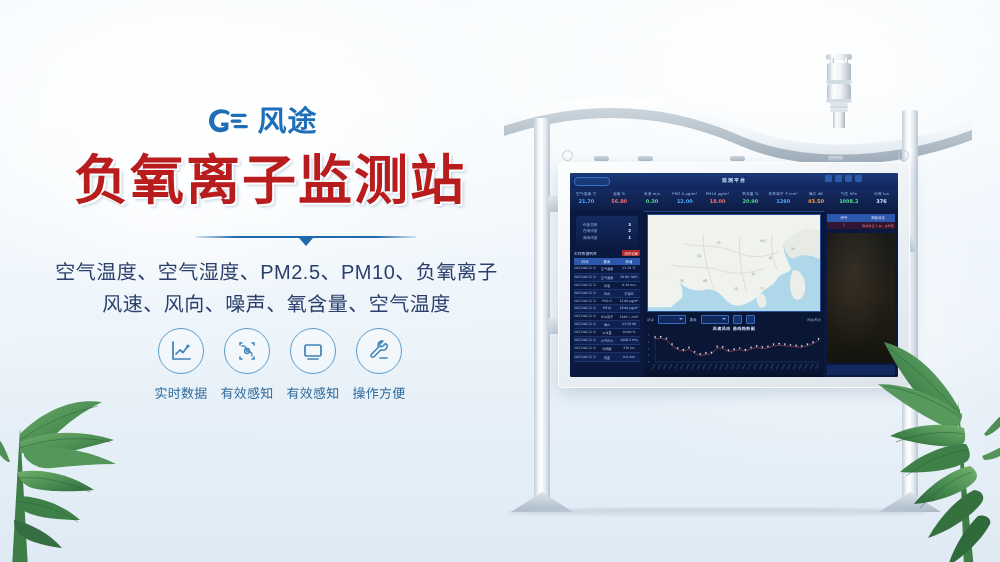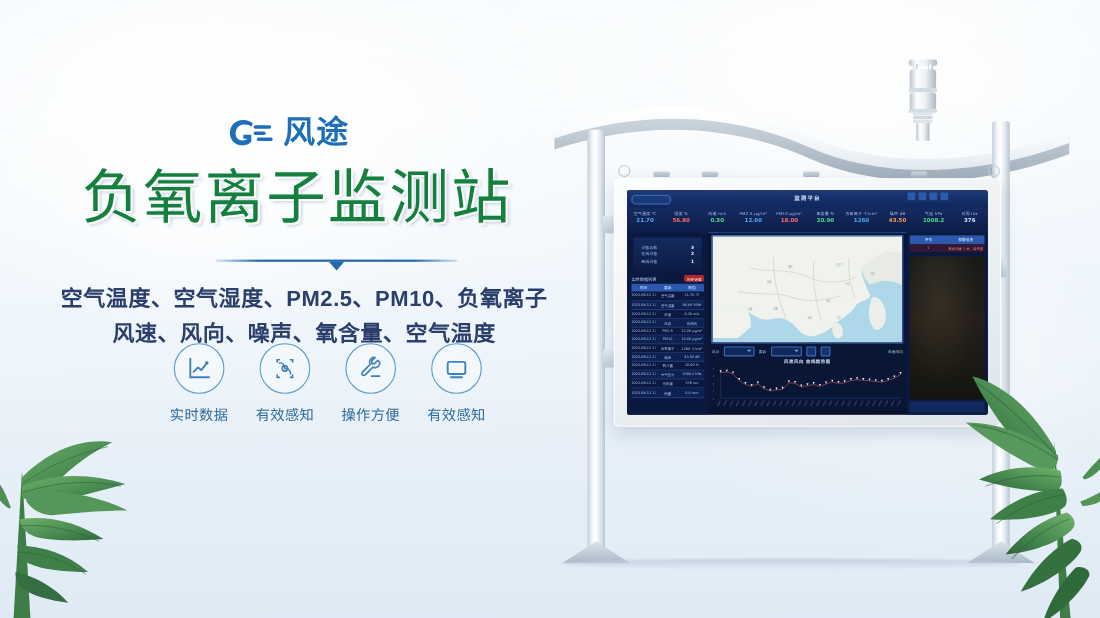--- a/index.html
+++ b/index.html
@@ -42,50 +42,50 @@
     display:flex;align-items:center;justify-content:center;gap:9px;
   }
   .logo-mark{width:42px;height:34px;flex:none;}
   .logo-text{
     font-size:29px;font-weight:bold;color:#1e6fb8;letter-spacing:1px;
     line-height:1;
   }
 
   .headline{
     position:absolute;left:0;right:0;top:152px;
-    font-size:54px;font-weight:normal;letter-spacing:2px;
-    color:#15803d;
+    font-size:54px;font-weight:bold;letter-spacing:2px;
+    color:#b91c1c;
     text-shadow:
       2px 2px 0 #ffffff,
       3px 3px 3px rgba(120,150,180,.45);
     line-height:1.06;
     white-space:nowrap;
   }
 
   .rule{
     position:absolute;left:196px;top:236px;width:220px;height:2px;
     background:linear-gradient(90deg,rgba(30,100,165,.15),#1f6aac 18%,#1f6aac 82%,rgba(30,100,165,.15));
   }
   .rule-arrow{
     position:absolute;left:50%;top:2px;transform:translateX(-50%);
     width:0;height:0;border-left:7px solid transparent;border-right:7px solid transparent;
     border-top:8px solid #1f6aac;
   }
 
   .subtitle{
     position:absolute;left:0;right:0;top:256px;
     font-size:20px;color:#2a3f6b;line-height:1.62;letter-spacing:.5px;
-    font-weight:700;
+    font-weight:400;
     margin-left:13px;
   }
 
   
   .features{
-    position:absolute;left:148px;top:312px;width:300px;
-    display:flex;justify-content:space-between;
+    position:absolute;left:148px;top:328px;width:300px;
+    display:flex;justify-content:flex-start;
   }
   .feat{width:66px;text-align:center;}
   .feat-circle{
     width:44px;height:44px;border-radius:50%;
     border:1.6px solid #5b9ccb;margin:0 auto 9px;
     display:flex;align-items:center;justify-content:center;
     background:rgba(255,255,255,.35);
   }
   .feat-label{font-size:13px;color:#2f6b9c;letter-spacing:.3px;white-space:nowrap;}
 
@@ -300,37 +300,37 @@
             <path d="M12 12 C12 8.5,9.5 6.5,7 7" fill="none" stroke="#3d82b8" stroke-width="1.3" stroke-linecap="round"></path>
             <path d="M12 12 C15.5 12,17.5 14.5,17 17" fill="none" stroke="#3d82b8" stroke-width="1.3" stroke-linecap="round"></path>
           </svg>
         </div>
         <div class="feat-label">有效感知</div>
       </div>
 
       <div class="feat">
         <div class="feat-circle">
           <svg width="24" height="24" viewBox="0 0 24 24">
+            <rect x="4" y="6" width="16" height="11" rx="1.6" fill="none" stroke="#3d82b8" stroke-width="1.7"></rect>
+            <path d="M7 20 L17 20" stroke="#3d82b8" stroke-width="1.7" stroke-linecap="round"></path>
+          </svg>
+        </div>
+        <div class="feat-label">有效感知</div>
+      </div>
+
+      <div class="feat">
+        <div class="feat-circle">
+          <svg width="24" height="24" viewBox="0 0 24 24">
             <path d="M18.5 4.5 L15.5 7.5 L13 7.5 L13 5 L16 2 C13.5 1.5,11 3.5,11 6.2 C11 7,11.2 7.7,11.5 8.3 L4.5 15.3
                      C3.8 16,3.8 17.1,4.5 17.8 C5.2 18.5,6.3 18.5,7 17.8 L14 10.8 C14.6 11.1,15.3 11.3,16 11.3
                      C18.7 11.3,20.7 8.8,20.2 6.3 Z" fill="none" stroke="#3d82b8" stroke-width="1.5" stroke-linejoin="round"></path>
             <path d="M13 19 L20 19" stroke="#3d82b8" stroke-width="1.6" stroke-linecap="round"></path>
           </svg>
         </div>
         <div class="feat-label">操作方便</div>
-      </div>
-
-      <div class="feat">
-        <div class="feat-circle">
-          <svg width="24" height="24" viewBox="0 0 24 24">
-            <rect x="4" y="6" width="16" height="11" rx="1.6" fill="none" stroke="#3d82b8" stroke-width="1.7"></rect>
-            <path d="M7 20 L17 20" stroke="#3d82b8" stroke-width="1.7" stroke-linecap="round"></path>
-          </svg>
-        </div>
-        <div class="feat-label">有效感知</div>
       </div>
 
     </div>
 
   </div>
 
   <div class="station">
 
     <svg class="canopy" viewBox="0 0 480 80">
       <defs>

